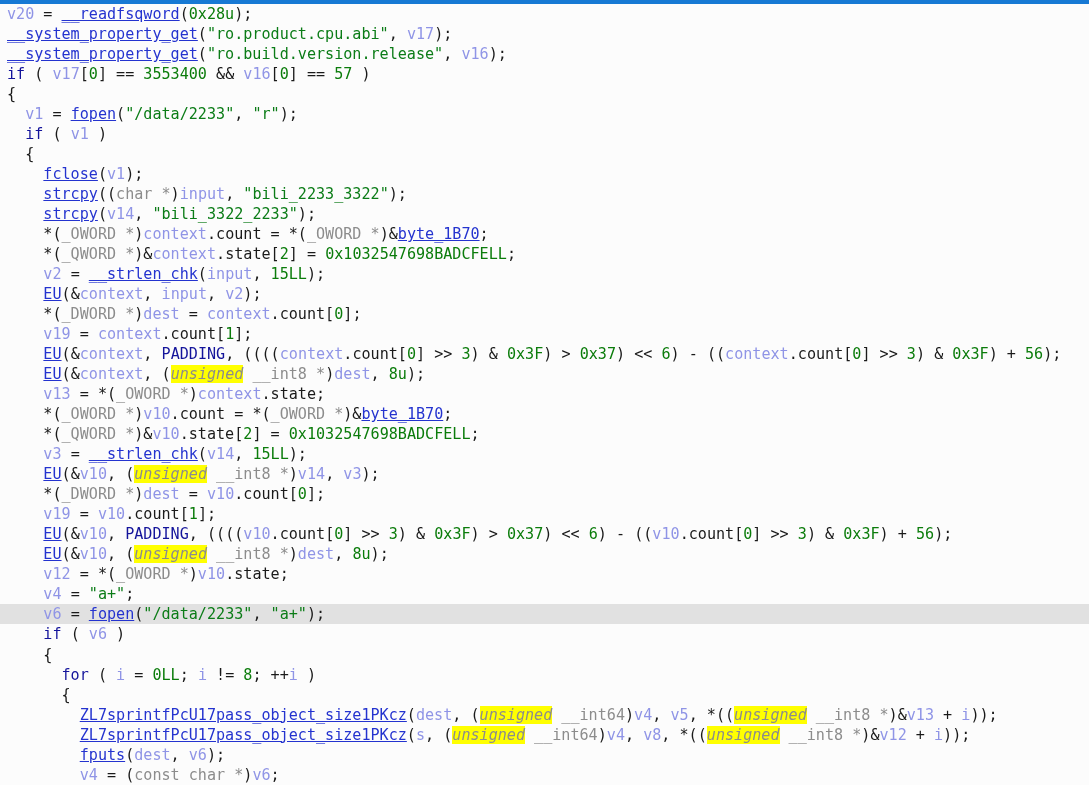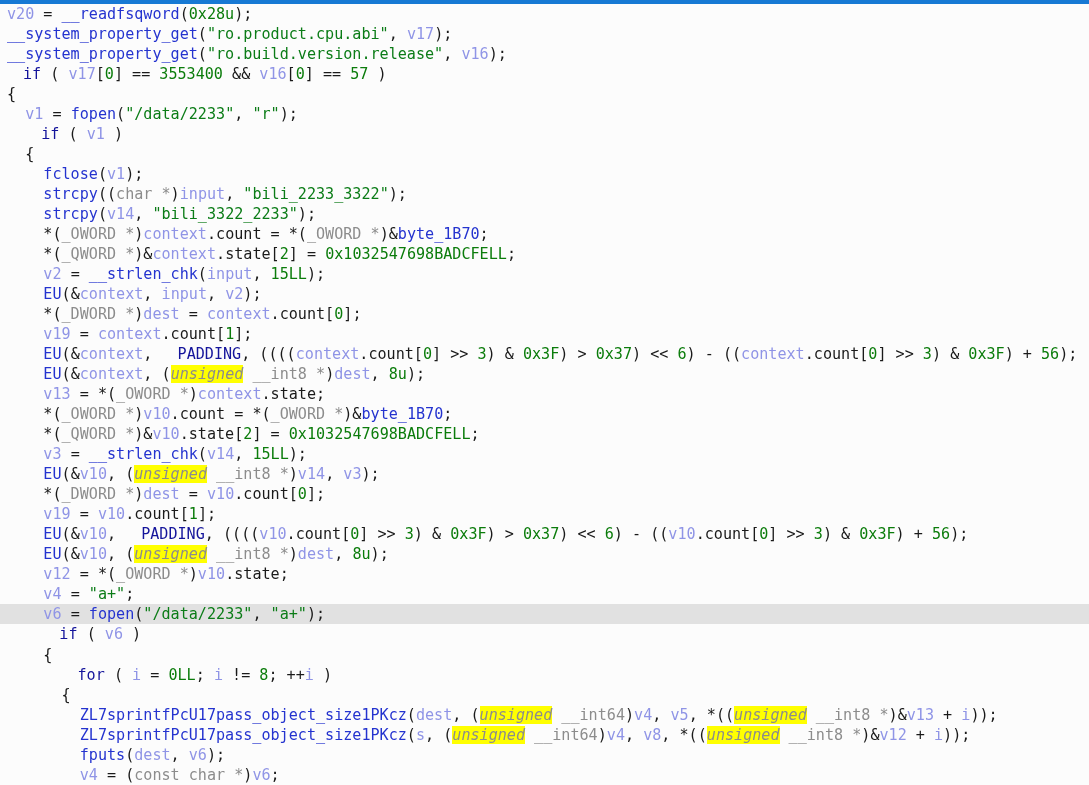--- a/index.html
+++ b/index.html
@@ -12,22 +12,22 @@
   .code{
     font-size:15.1px;
     line-height:20.03px;
     white-space:pre;
     color:#1a1a1a;
     padding-left:7px;
   }
   .line{height:20.03px;}
   .line.current{margin-left:-7px;padding-left:7px;}
   .tok-d{color:#1a1a1a;}
-  .tok-k{color:#14149b;margin-left:16px;}   
-  .tok-f{color:#2433cf;}   
+  .tok-k{color:#14149b;}   
+  .tok-f{color:#2433cf;text-decoration:underline;}   
   .tok-v{color:#8f94e6;}   
   .tok-t{color:#8c8c8c;}   
   .tok-s{color:#0b7c17;}   
   .tok-n{color:#0b7c0b;}   
   .tok-hl{color:#8c8c8c;font-style:italic;}  
 </style>
 </head>
 <body style="background: rgb(252, 252, 252);">
 
 <div class="topstrip" style="background: rgb(23, 121, 212);"></div>

